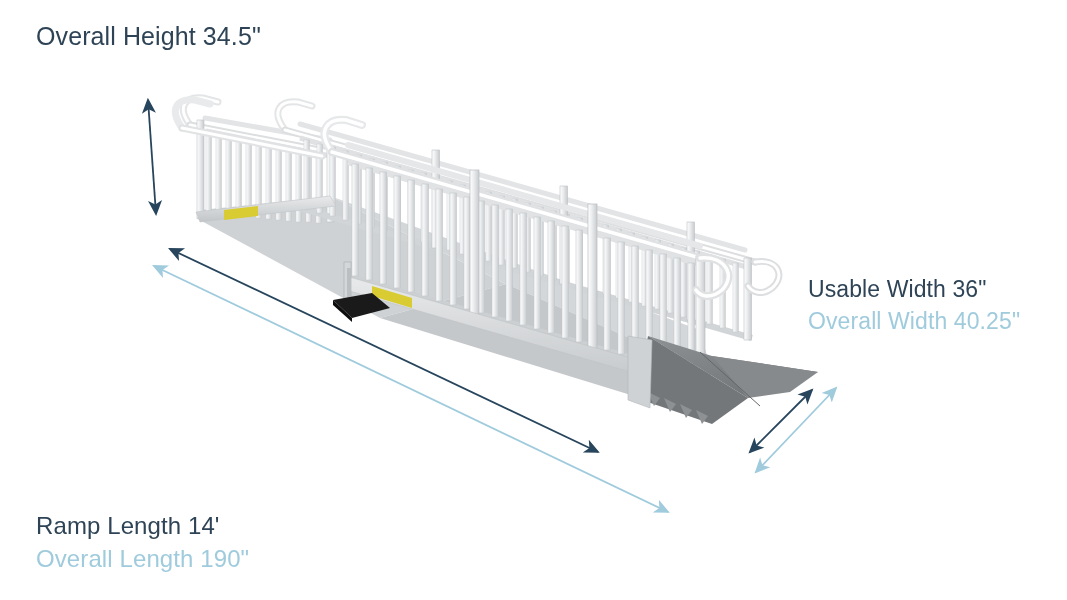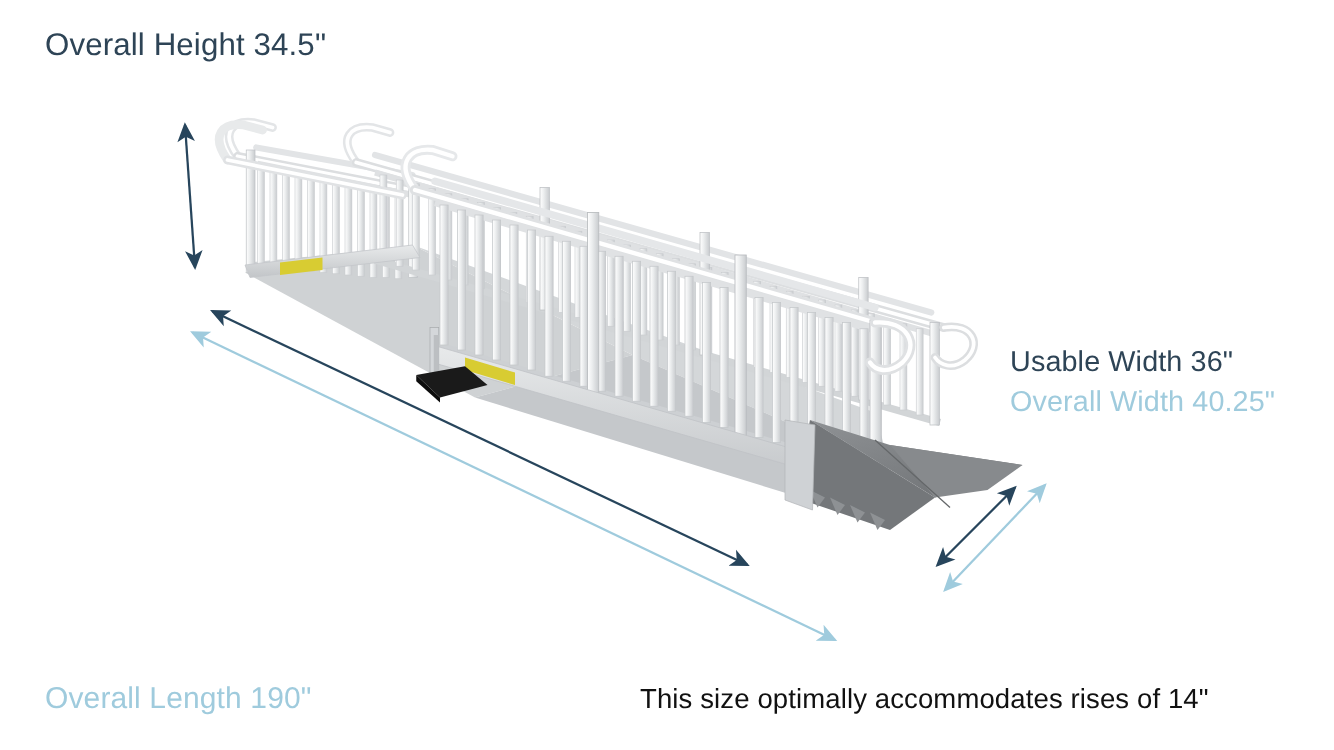--- a/index.html
+++ b/index.html
@@ -326,18 +326,18 @@
 
     <line x1="756" y1="472" x2="836" y2="388" stroke="#9fcbdd" stroke-width="1.8" marker-start="url(#arrLightStart)" marker-end="url(#arrLightEnd)"></line>
   </svg>
 
   <div class="label label-dark" id="label-overall-height">Overall Height 34.5"</div>
 
   <div class="label label-dark" id="label-usable-width">Usable Width 36"</div>
 
   <div class="label label-light" id="label-overall-width">Overall Width 40.25"</div>
 
+  <div class="label label-dark" id="label-ramp-length">Ramp Length 14'</div>
 
   <div class="label label-light" id="label-overall-length">Overall Length 190"</div>
 
-  <div class="label label-black" id="label-caption">This size optimally accommodates rises of 14"</div>
 
 </div>
 
 </body></html>

